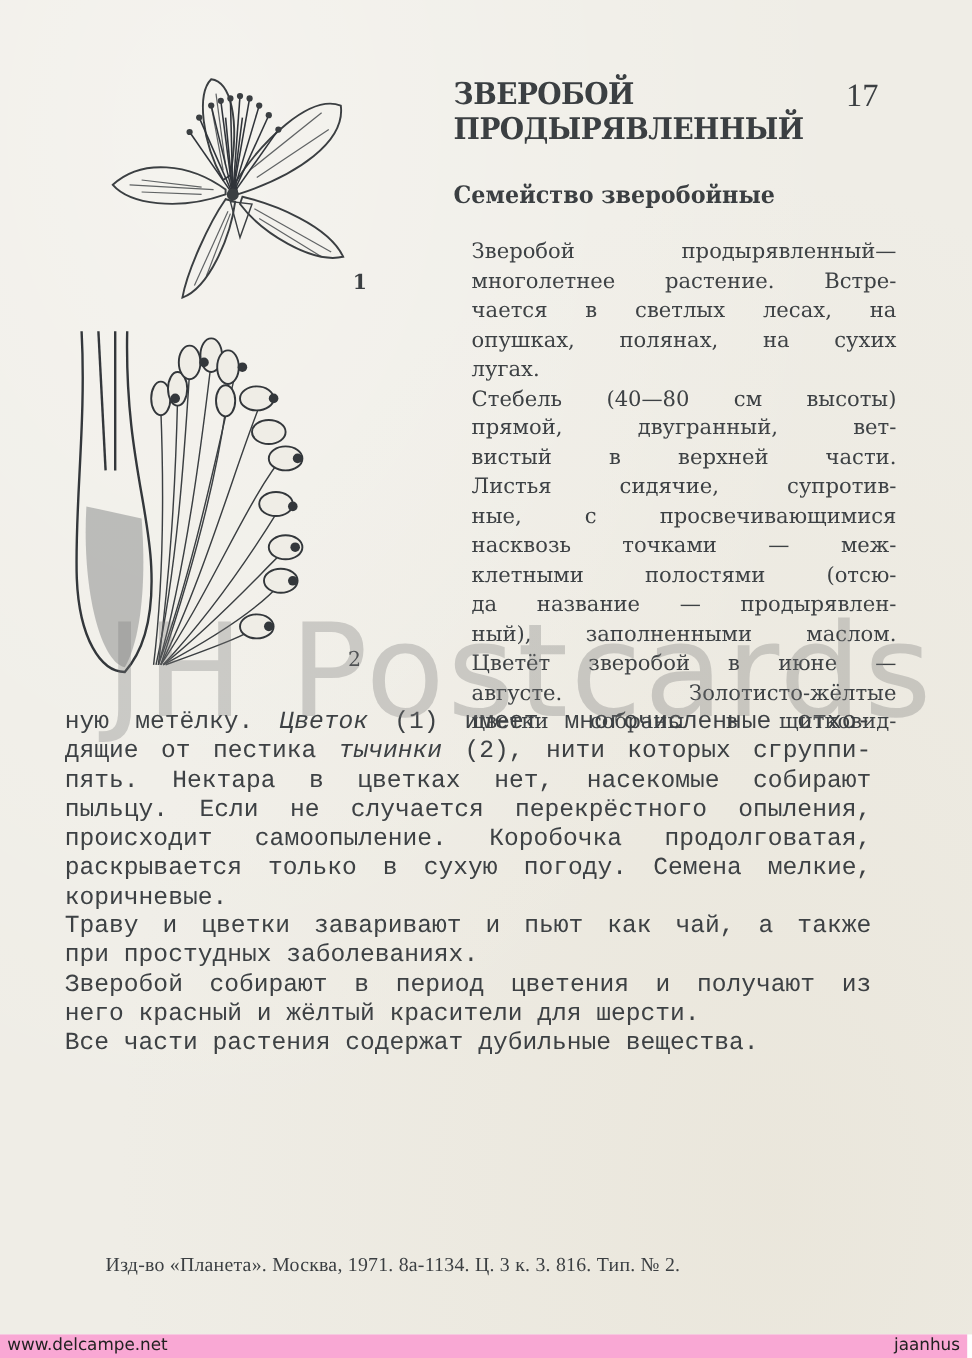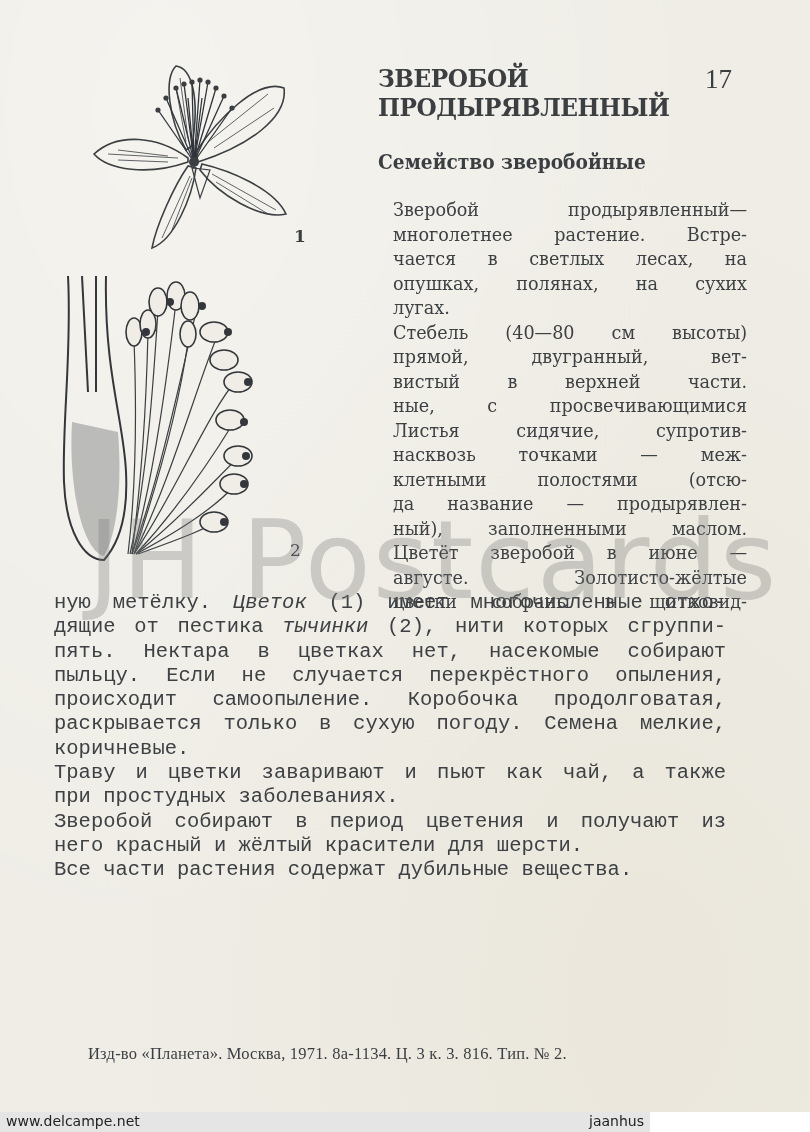--- a/index.html
+++ b/index.html
@@ -54,22 +54,22 @@
   .fig-label {
     position: absolute; font-family: "DejaVu Serif", serif; font-weight: bold;
     font-size: 17px; color: #3b3f42;
   }
   .watermark {
     position: absolute; left: 88px; top: 498px;
     font-family: "DejaVu Sans", sans-serif; font-size: 108px; letter-spacing: 2px;
     color: rgba(120,120,120,0.32); white-space: nowrap; pointer-events: none;
   }
   .bottom-bar {
-    position: absolute; left: 0; top: 1112px; width: 650px; height: 20px;
-    background: #e5e5e5;
+    position: absolute; left: 0; top: 1112px; width: 806px; height: 20px;
+    background: #f9a8d4;
     font-family: "DejaVu Sans", sans-serif; font-size: 14px; color: #222;
   }
   .bottom-bar .left { position: absolute; left: 6px; top: 1px; }
   .bottom-bar .right { position: absolute; right: 6px; top: 1px; }
   svg { position: absolute; }
 </style>
 </head>
 <body>
 
 <div class="card">
@@ -194,22 +194,22 @@
 
   <div class="col">
     <span class="line">Зверобой продырявленный—</span>
     <span class="line">многолетнее растение. Встре-</span>
     <span class="line">чается в светлых лесах, на</span>
     <span class="line">опушках, полянах, на сухих</span>
     <span class="line last">лугах.</span>
     <span class="line">Стебель (40—80 см высоты)</span>
     <span class="line">прямой, двугранный, вет-</span>
     <span class="line">вистый в верхней части.</span>
+    <span class="line">Листья сидячие, супротив-</span>
     <span class="line">ные, с просвечивающимися</span>
-    <span class="line">Листья сидячие, супротив-</span>
     <span class="line">насквозь точками — меж-</span>
     <span class="line">клетными полостями (отсю-</span>
     <span class="line">да название — продырявлен-</span>
     <span class="line">ный), заполненными маслом.</span>
     <span class="line">Цветёт зверобой в июне —</span>
     <span class="line">августе. Золотисто-жёлтые</span>
     <span class="line">цветки собраны в щитковид-</span>
   </div>
 
   <div class="full" id="full-text">

